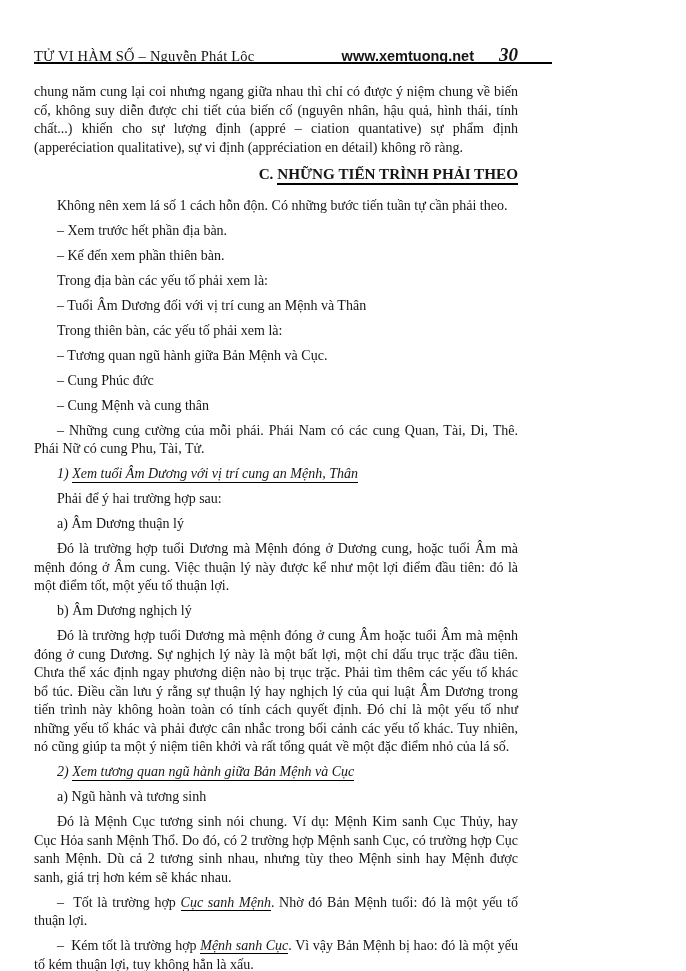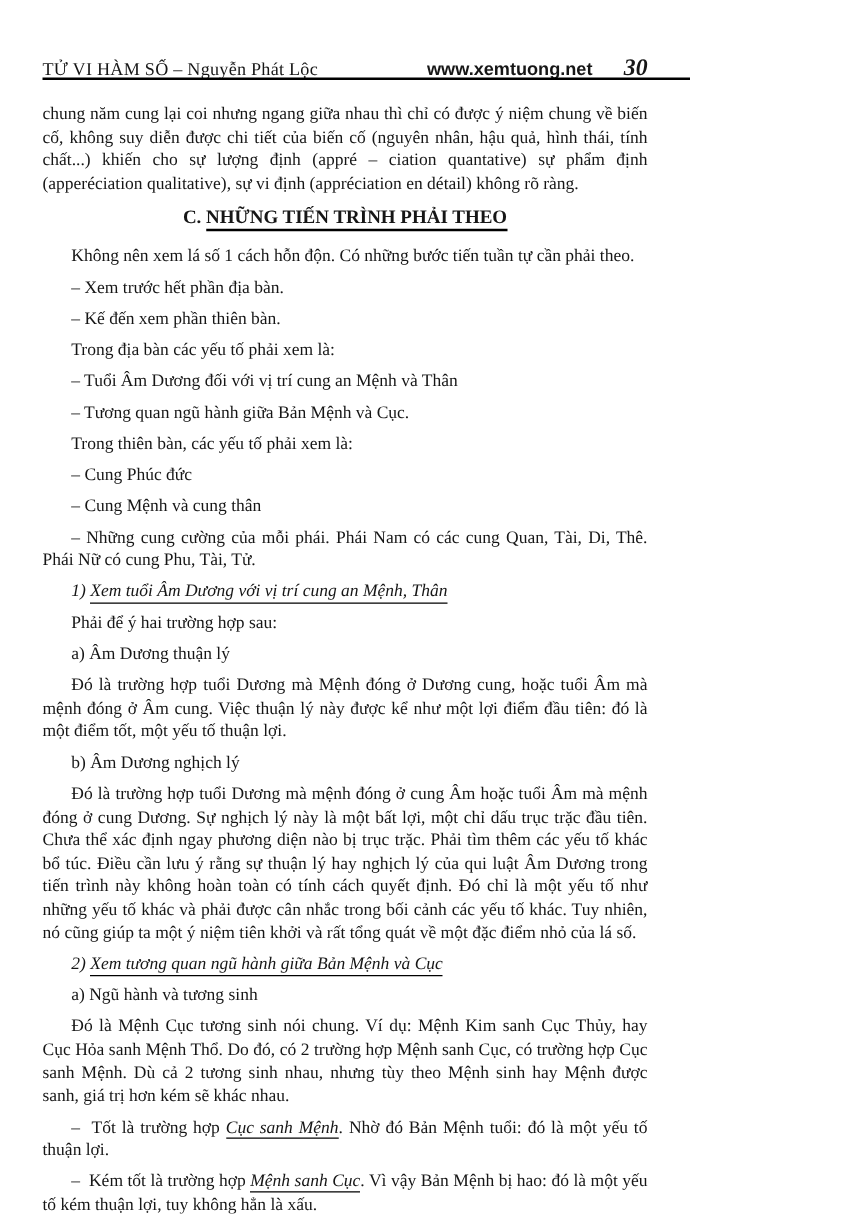--- a/index.html
+++ b/index.html
@@ -22,21 +22,21 @@
   .header-rule {
     position:absolute; left:34px; top:62px; width:574px; height:2px;
     background:#000;
   }
   .main {
     padding:17px 34px 0 34px;
     font-size:14px; line-height:18.5px;
   }
   .p { margin:0 0 6.5px 0; text-align:justify; }
   .ind { text-indent:23px; }
-  .h-c { margin:8px 0 13px 0; font-size:15.2px; font-weight:700; text-align:center; }
+  .h-c { margin:8px 0 13px 0; font-size:15.2px; font-weight:700; text-align:right; }
   .h-c .u { border-bottom:2px solid #000; padding-bottom:1px; }
   .sub { font-style:italic; }
   .sub .u { border-bottom:1px solid #000; padding-bottom:1px; }
   .emu { font-style:italic; border-bottom:1px solid #000; }
 </style>
 </head>
 <body>
 
 <div class="page">
 
@@ -53,22 +53,22 @@
 
     <p class="p">chung năm cung lại coi nhưng ngang giữa nhau thì chỉ có được ý niệm chung về biến cố, không suy diễn được chi tiết của biến cố (nguyên nhân, hậu quả, hình thái, tính chất...) khiến cho sự lượng định (appré – ciation quantative) sự phẩm định (apperéciation qualitative), sự vi định (appréciation en détail) không rõ ràng.</p>
 
     <p class="p h-c"><span>C. </span><span class="u">NHỮNG TIẾN TRÌNH PHẢI THEO</span></p>
 
     <p class="p ind">Không nên xem lá số 1 cách hỗn độn. Có những bước tiến tuần tự cần phải theo.</p>
     <p class="p ind">– Xem trước hết phần địa bàn.</p>
     <p class="p ind">– Kế đến xem phần thiên bàn.</p>
     <p class="p ind">Trong địa bàn các yếu tố phải xem là:</p>
     <p class="p ind">– Tuổi Âm Dương đối với vị trí cung an Mệnh và Thân</p>
+    <p class="p ind">Trong thiên bàn, các yếu tố phải xem là:</p>
     <p class="p ind">– Tương quan ngũ hành giữa Bản Mệnh và Cục.</p>
-    <p class="p ind">Trong thiên bàn, các yếu tố phải xem là:</p>
     <p class="p ind">– Cung Phúc đức</p>
     <p class="p ind">– Cung Mệnh và cung thân</p>
     <p class="p ind">– Những cung cường của mỗi phái. Phái Nam có các cung Quan, Tài, Di, Thê. Phái Nữ có cung Phu, Tài, Tử.</p>
 
     <p class="p ind sub"><span>1) </span><span class="u">Xem tuổi Âm Dương với vị trí cung an Mệnh, Thân</span></p>
 
     <p class="p ind">Phải để ý hai trường hợp sau:</p>
     <p class="p ind">a) Âm Dương thuận lý</p>
     <p class="p ind">Đó là trường hợp tuổi Dương mà Mệnh đóng ở Dương cung, hoặc tuổi Âm mà mệnh đóng ở Âm cung. Việc thuận lý này được kể như một lợi điểm đầu tiên: đó là một điểm tốt, một yếu tố thuận lợi.</p>
     <p class="p ind">b) Âm Dương nghịch lý</p>

